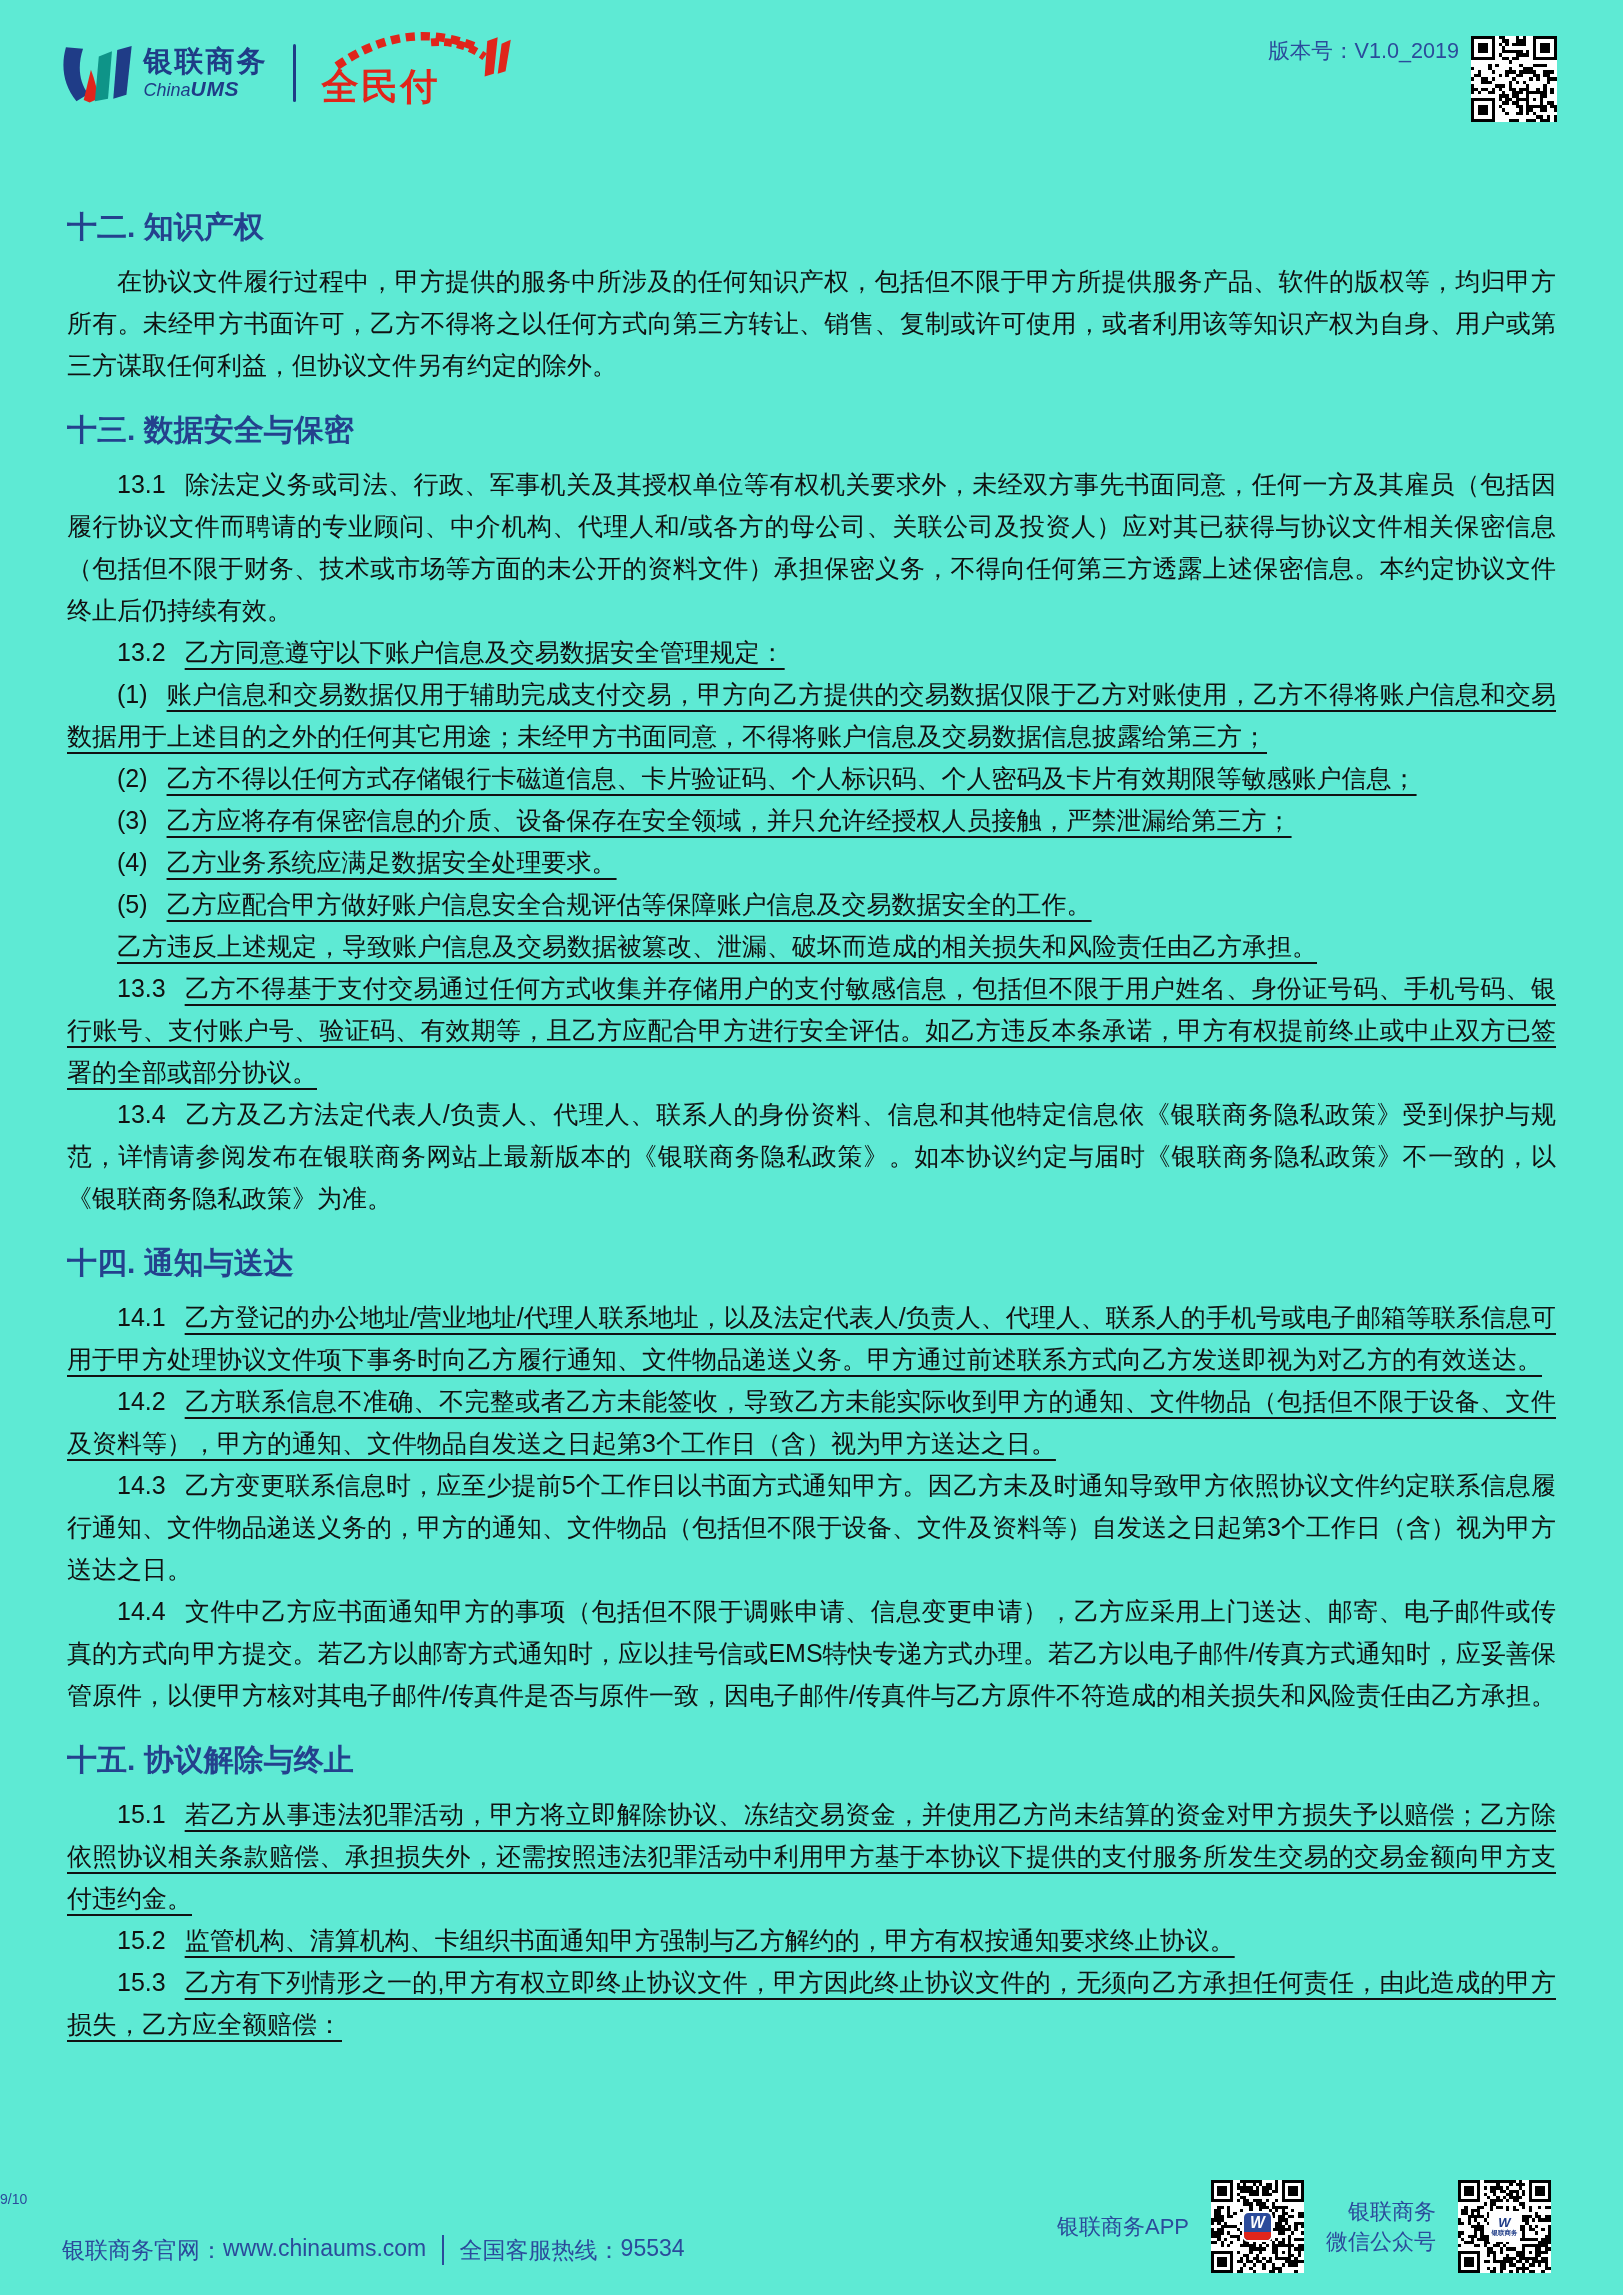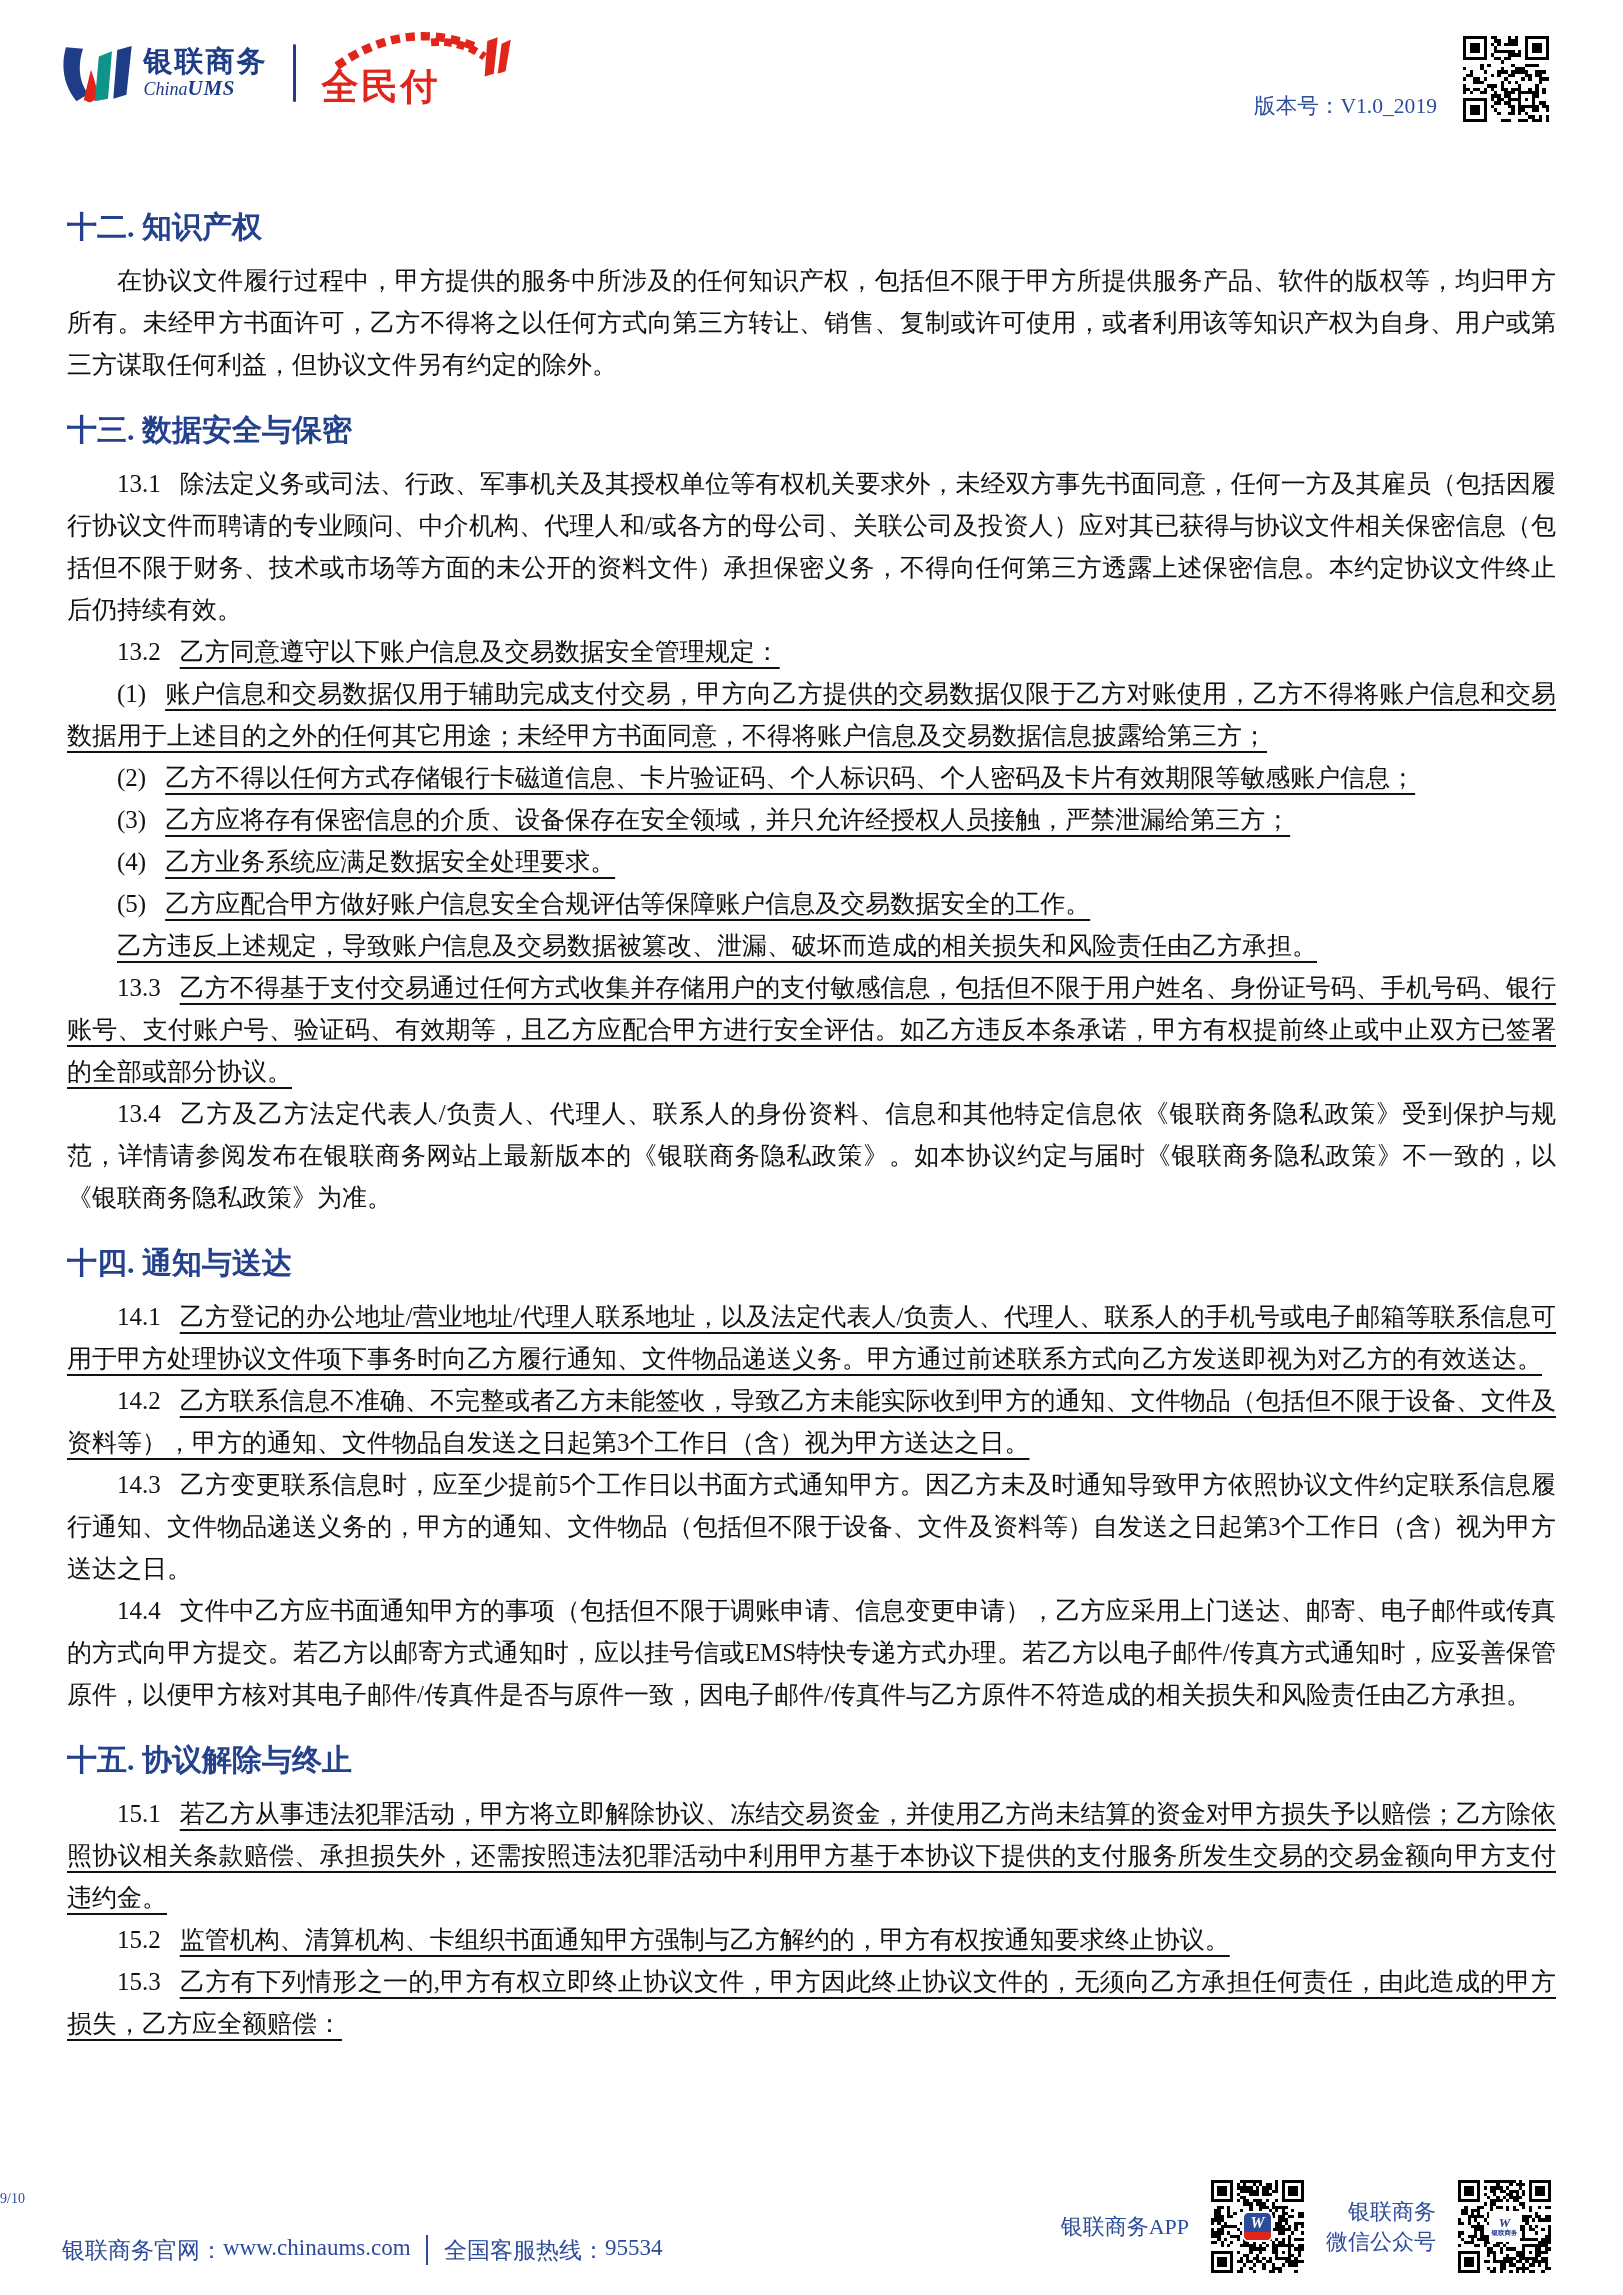--- a/index.html
+++ b/index.html
@@ -9,38 +9,38 @@
     --brand_teal:#0E9488;
     --brand_red:#E0251B;
     --body_text:#111111;
   }
   *{box-sizing:border-box;margin:0;padding:0;}
   html,body{background:#888;}
   .page{
     position:relative;
     width:1623px;height:2295px;
     margin:0 auto;
-    background:#ffffff;
-    font-family:Liberation Serif, serif;
+    background:#5eead4;
+    font-family:Liberation Sans, sans-serif;
     overflow:hidden;
   }
   
   .hdr{position:absolute;top:33px;left:62px;right:62px;height:98px;}
   .brand-row{display:flex;align-items:center;}
   .mark{width:71px;height:62px;flex:0 0 auto;}
   .brand-text{margin-left:10.5px;color:var(--brand_navy);}
   .brand-cn{font-size:29px;font-weight:800;letter-spacing:2px;line-height:1.05;}
   .brand-en{font-style:italic;line-height:1.0;margin-top:1.3px;}
   .brand-en .en1{font-size:18px;font-weight:400;}
   .brand-en .en2{font-size:21px;font-weight:800;letter-spacing:0.7px;margin-top:24px;}
   .brand-divider{width:3.9px;height:58px;background:var(--brand_navy);border-radius:2px;margin:0 25px;flex:0 0 auto;}
   .product{position:relative;width:196px;height:79px;flex:0 0 auto;}
   .product .flag{position:absolute;left:11.8px;top:-5.2px;width:183px;height:51px;}
   .product .pname{position:absolute;left:0;bottom:0;font-size:37px;font-weight:800;color:var(--brand_red);letter-spacing:2.6px;}
-  .hdr-right{position:absolute;right:12px;top:3.3px;display:flex;align-items:flex-end;gap:26px;}
+  .hdr-right{position:absolute;right:4px;top:3.3px;display:flex;gap:12px;}
   .version{color:var(--link_blue);font-size:21.6px;margin-bottom:2.6px;white-space:nowrap;}
   .qr{position:relative;}
   .qr svg{display:block;width:100%;height:100%;}
   .qr-top{width:86px;height:86px;}
   
   .doc{position:absolute;top:208px;left:67px;width:1489px;color:var(--body_text);}
   .section-title{font-size:30px;line-height:1.25;color:var(--accent_blue);font-weight:800;margin:25px 0 14.4px;}
   .section-title:first-child{margin-top:0;}
   .para{font-size:25px;line-height:42px;font-weight:500;text-align:justify;text-indent:50px;color:var(--body_text);}
   .mk{margin-right:19px;}

